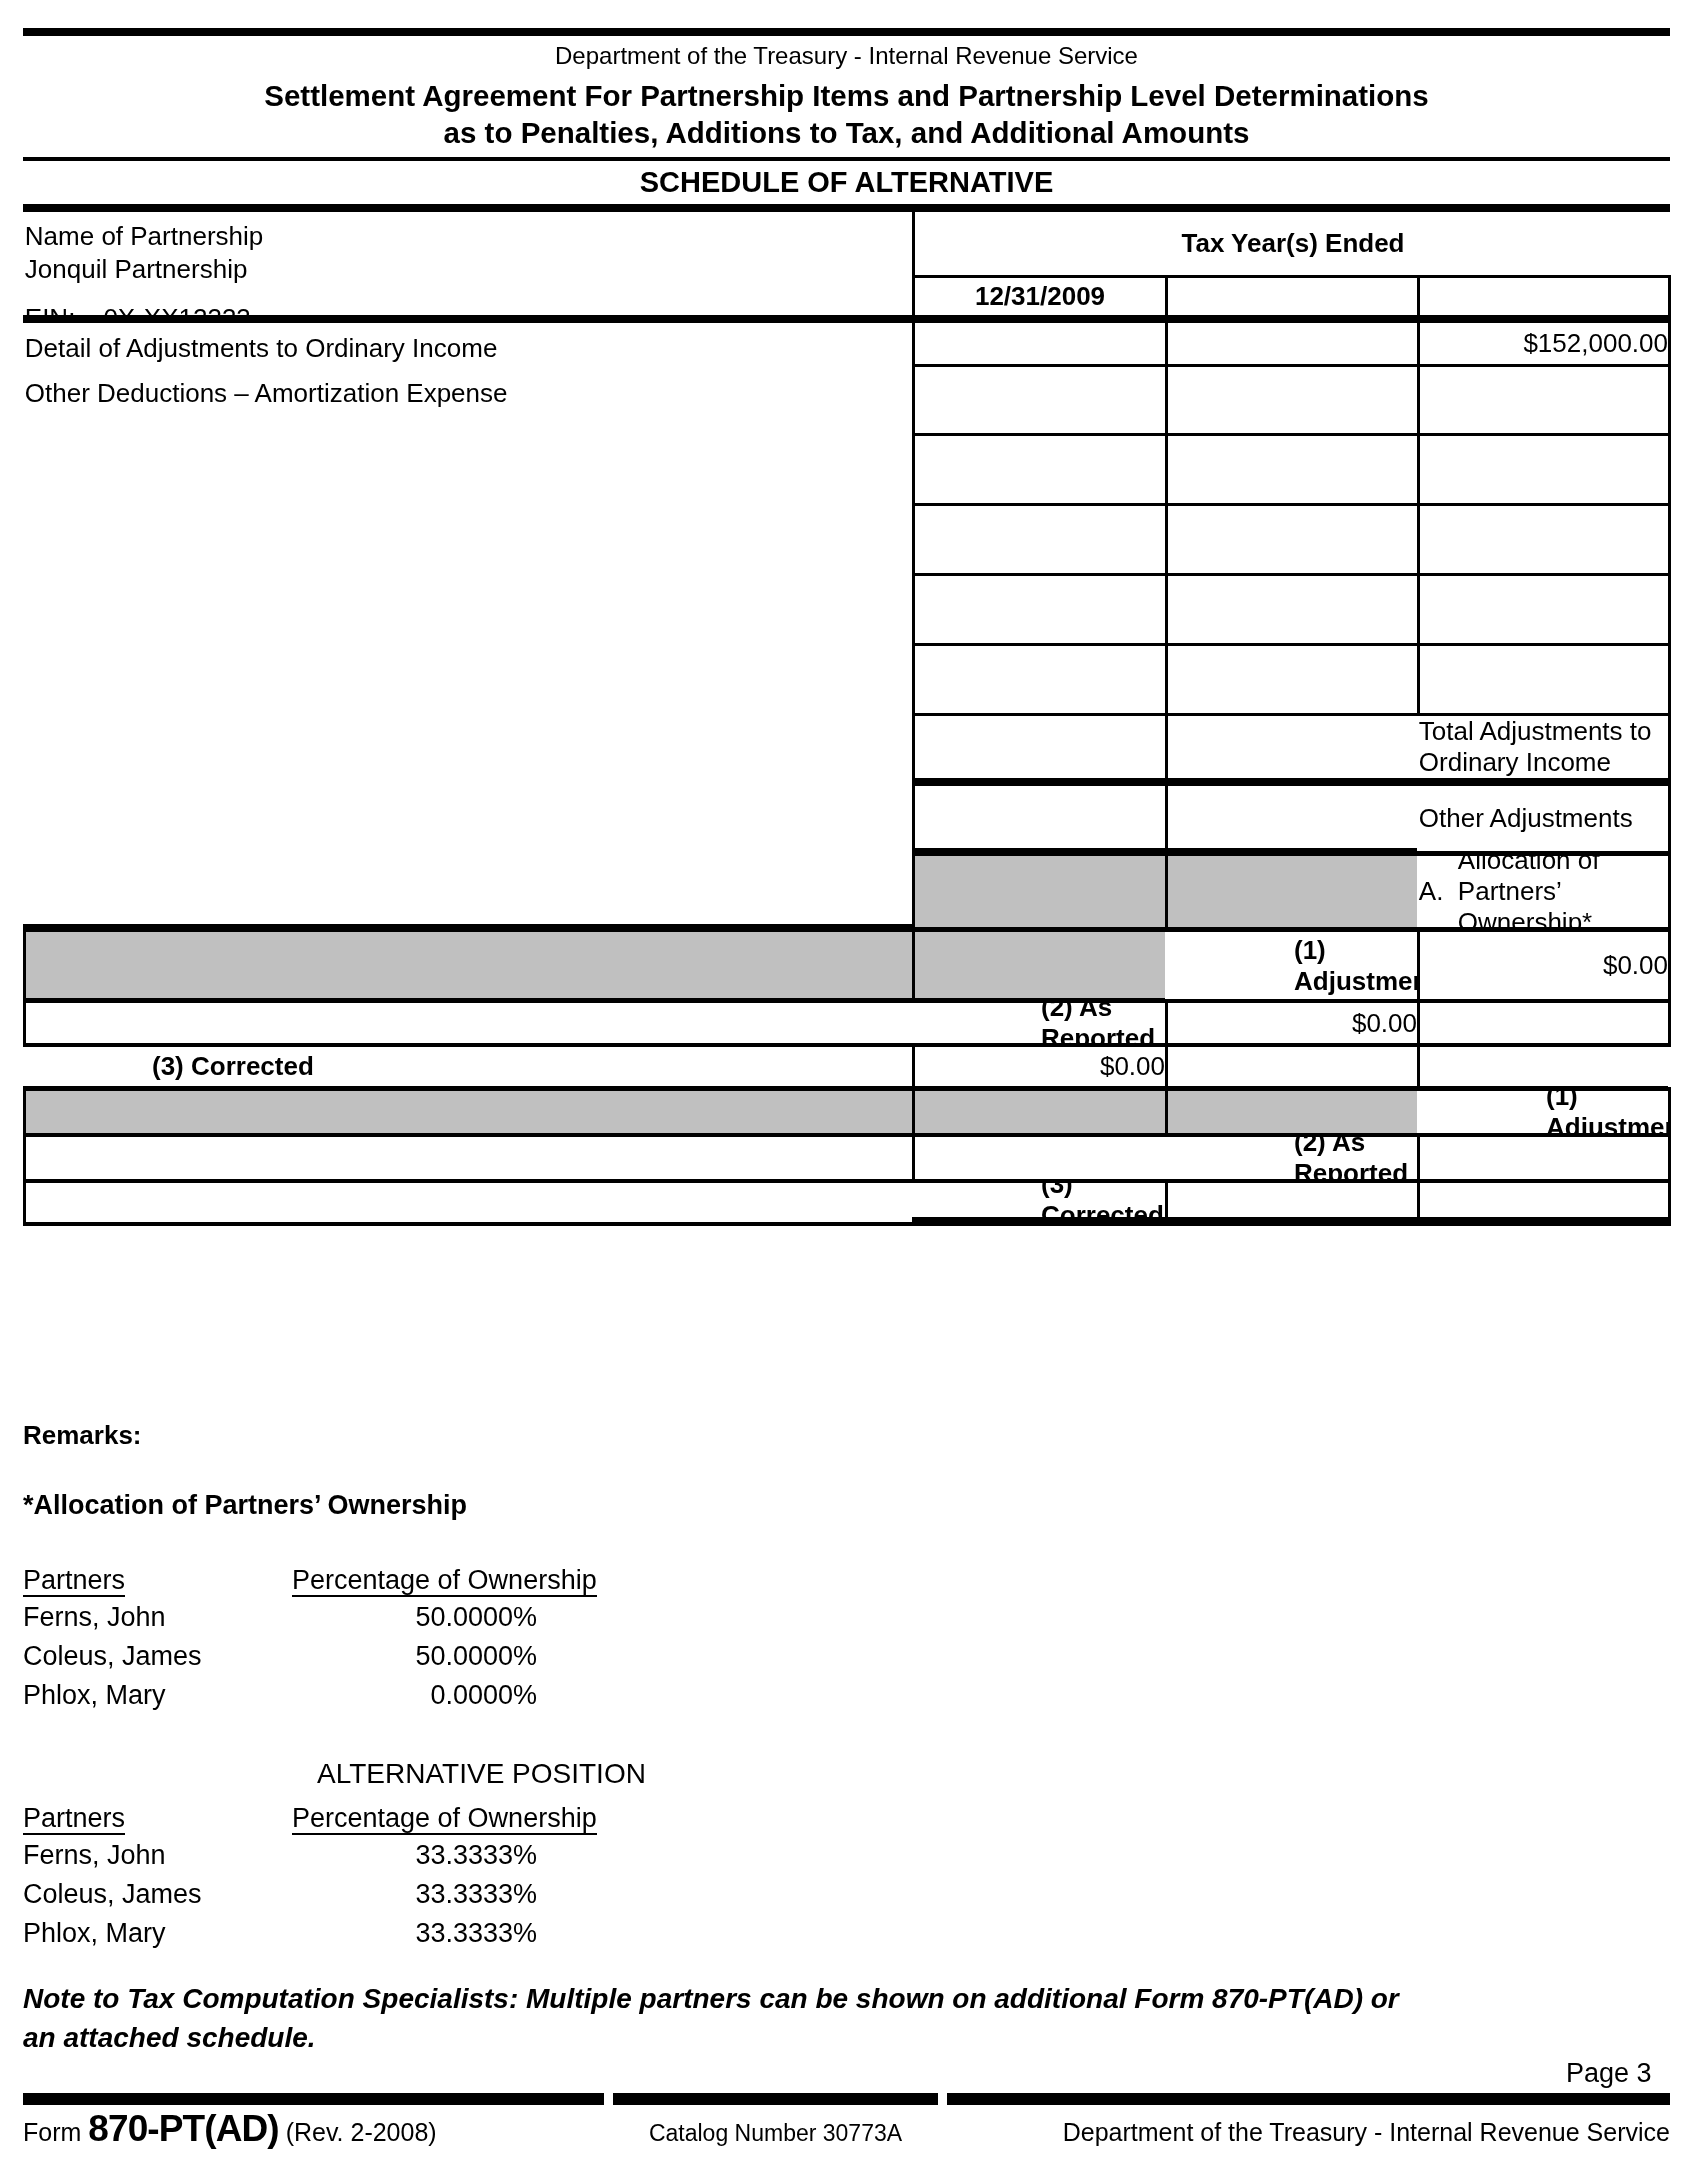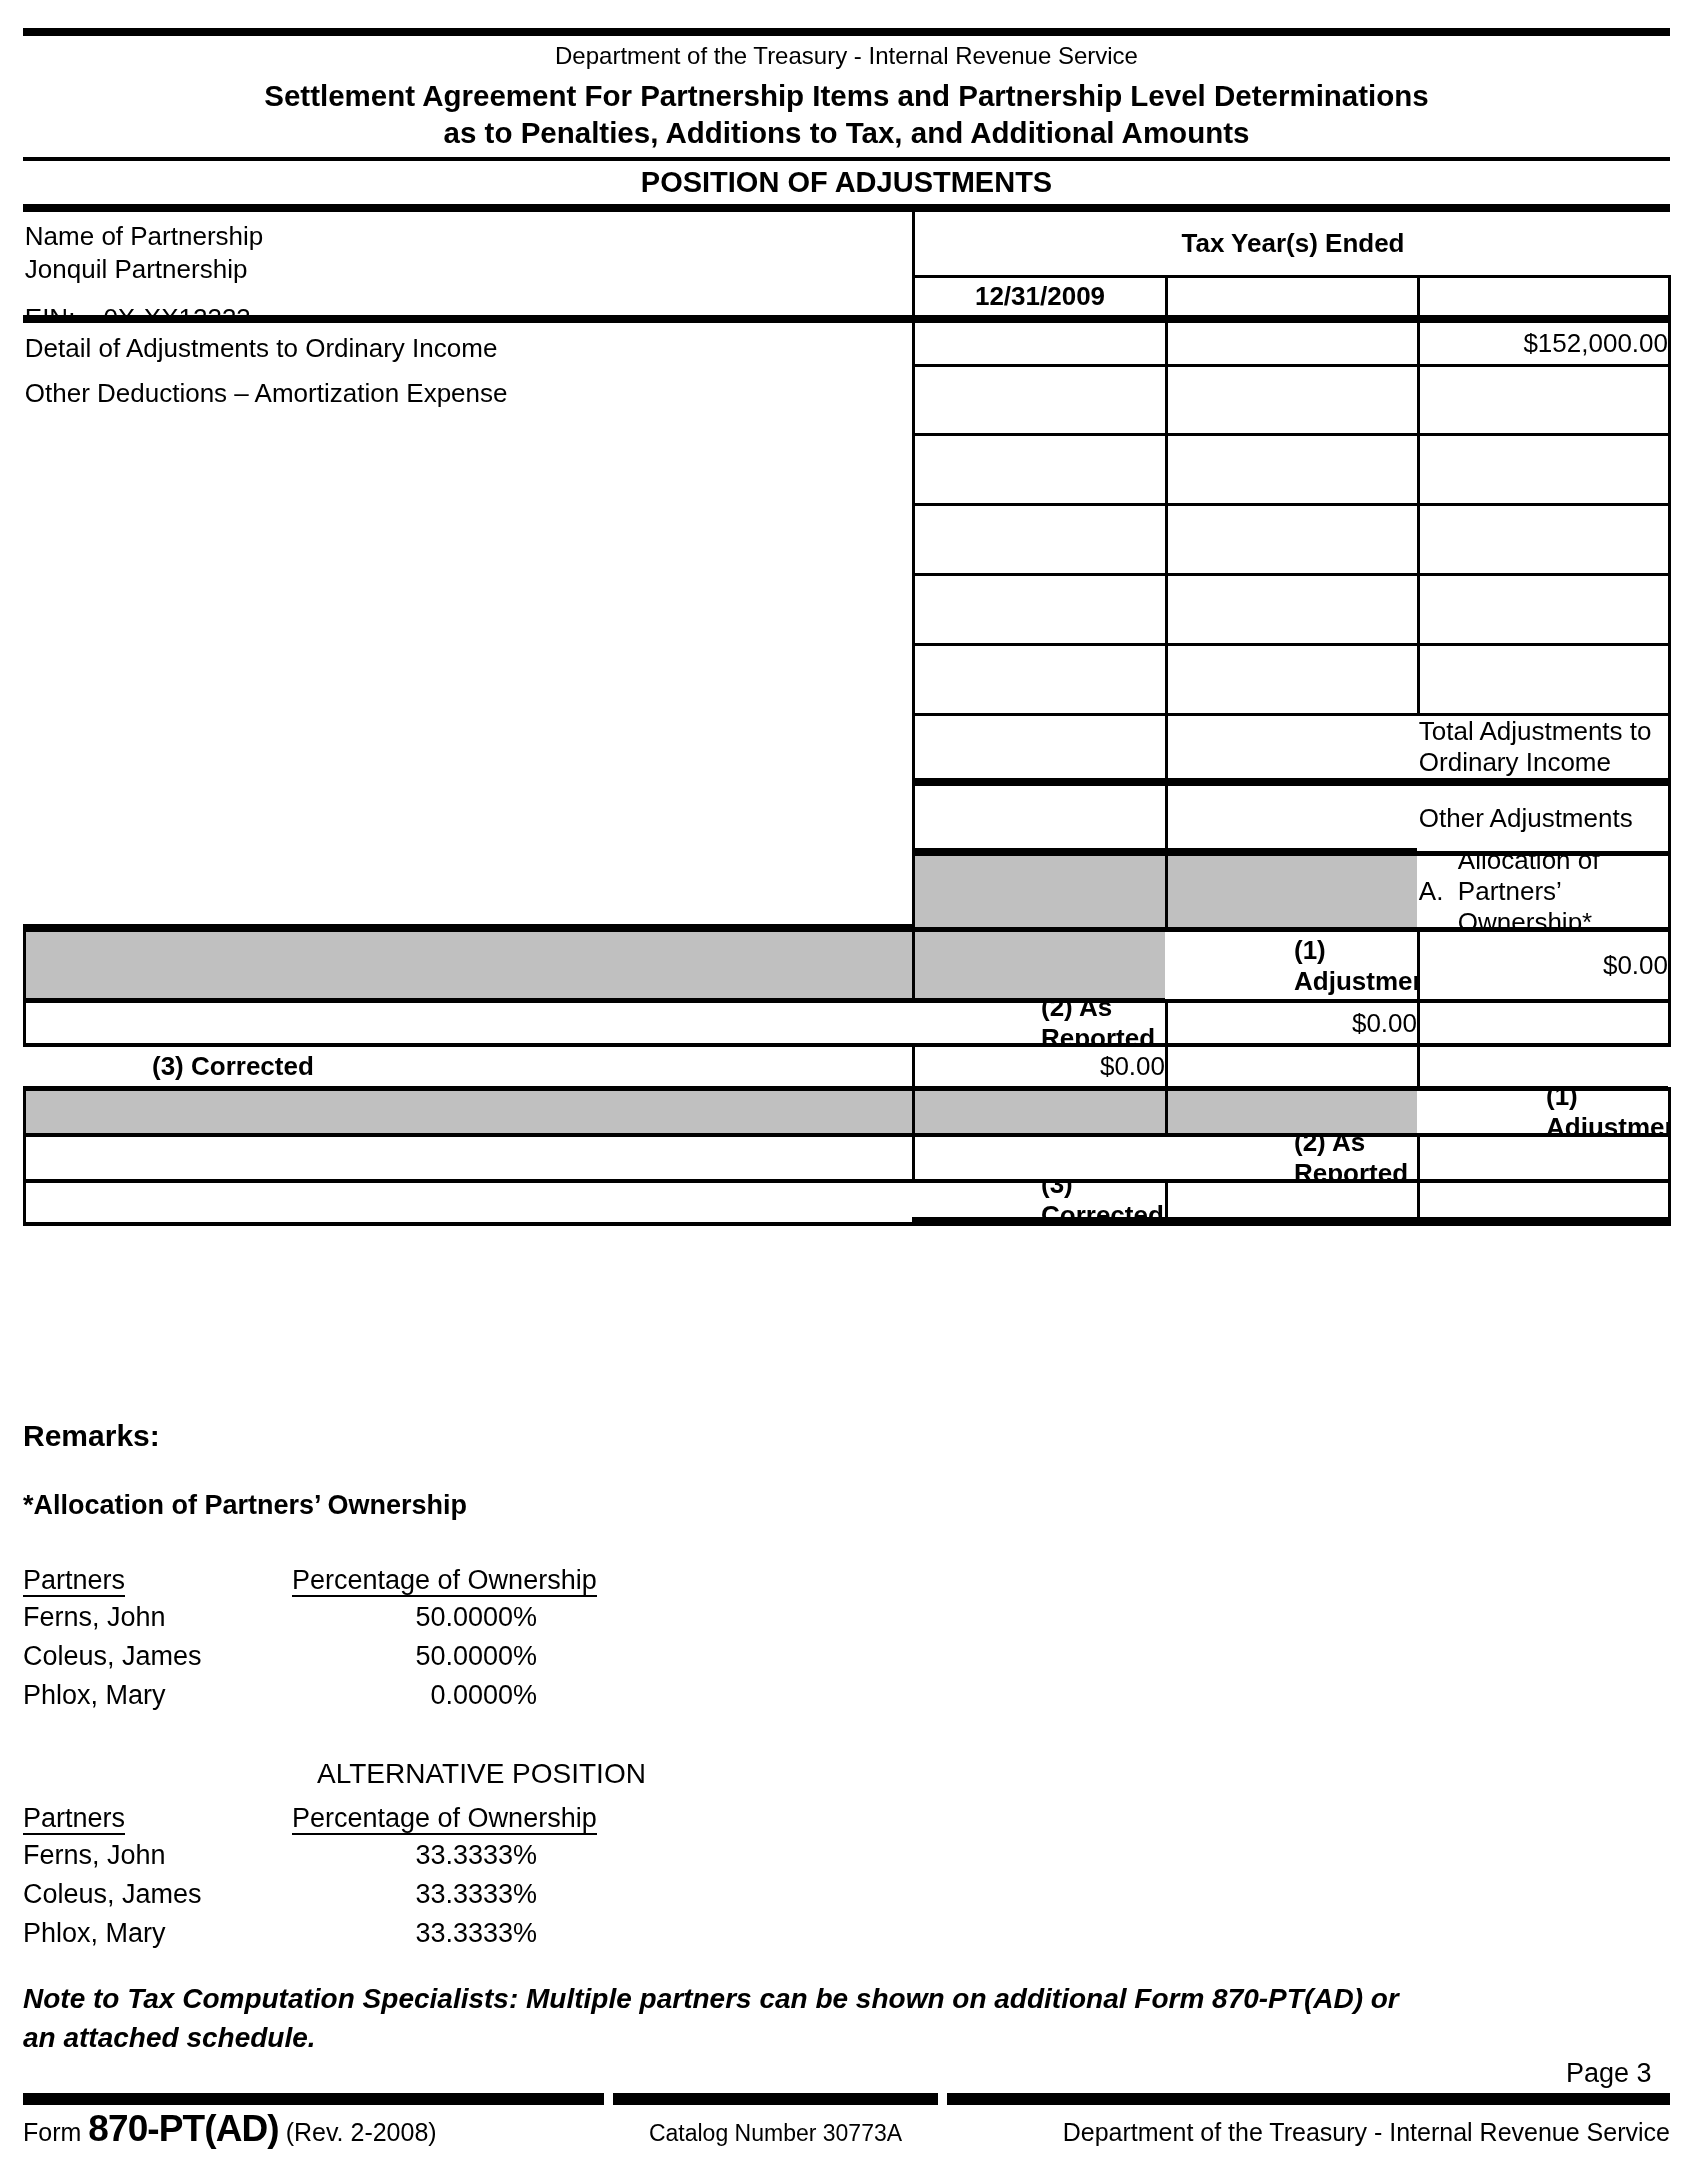--- a/index.html
+++ b/index.html
@@ -33,21 +33,21 @@
   .amt{display:flex;align-items:center;justify-content:flex-end;}
   .datecell{display:flex;align-items:center;justify-content:center;font-weight:bold;}
   .name-cell{grid-column:1;grid-row:1 / span 2;padding:7.4px 0 0 1.8px;line-height:33px;}
   .ein-line{margin-top:16.6px;}
   .ein-val{margin-left:28px;}
   .tyhdr{grid-column:2 / span 4;display:flex;align-items:center;justify-content:center;font-weight:bold;}
   .detail-cell{grid-column:1;grid-row:3 / span 9;padding:9.2px 0 0 1.8px;line-height:31px;}
   .detail-item{margin-top:14.8px;}
 
   
-  .remarks{font-size:30px;font-weight:bold;margin-top:13px;line-height:31px;}
+  .remarks{font-size:26px;font-weight:bold;margin-top:13px;line-height:31px;}
   .alloc-title{font-size:27px;font-weight:bold;margin-top:39px;line-height:31px;}
   .pos-block1{margin-top:42px;}
   .pos-block2{margin-top:42px;}
   .pos-heading{width:917px;text-align:center;font-size:28px;line-height:33px;}
   .pos-header-row{margin-top:11px;line-height:35px;font-size:27px;}
   .pos-col-name{display:inline-block;width:269px;vertical-align:top;}
   .u{border-bottom:2.8px solid #000;}
   .pos-row{display:flex;line-height:39px;font-size:27px;}
   .pos-name{width:269px;}
   .pos-pct{width:245px;text-align:right;}
@@ -70,21 +70,21 @@
 </head>
 <body>
 
 <div class="page">
 
   <div class="rule-top"></div>
   <div class="agency">Department of the Treasury - Internal Revenue Service</div>
   <div class="title first">Settlement Agreement For Partnership Items and Partnership Level Determinations</div>
   <div class="title">as to Penalties, Additions to Tax, and Additional Amounts</div>
   <div class="rule-mid"></div>
-  <div class="schedule-title">POSITION OF ADJUSTMENTS</div>
+  <div class="schedule-title">SCHEDULE OF ALTERNATIVE</div>
 
   <div class="grid">
 
     <div class="c name-cell bb9">
       <div class="b">Name of Partnership</div>
       <div>Jonquil Partnership</div>
       <div class="ein-line">
         <span class="b">EIN:</span><span class="ein-val">0X-XX12333</span>
       </div>
     </div>

